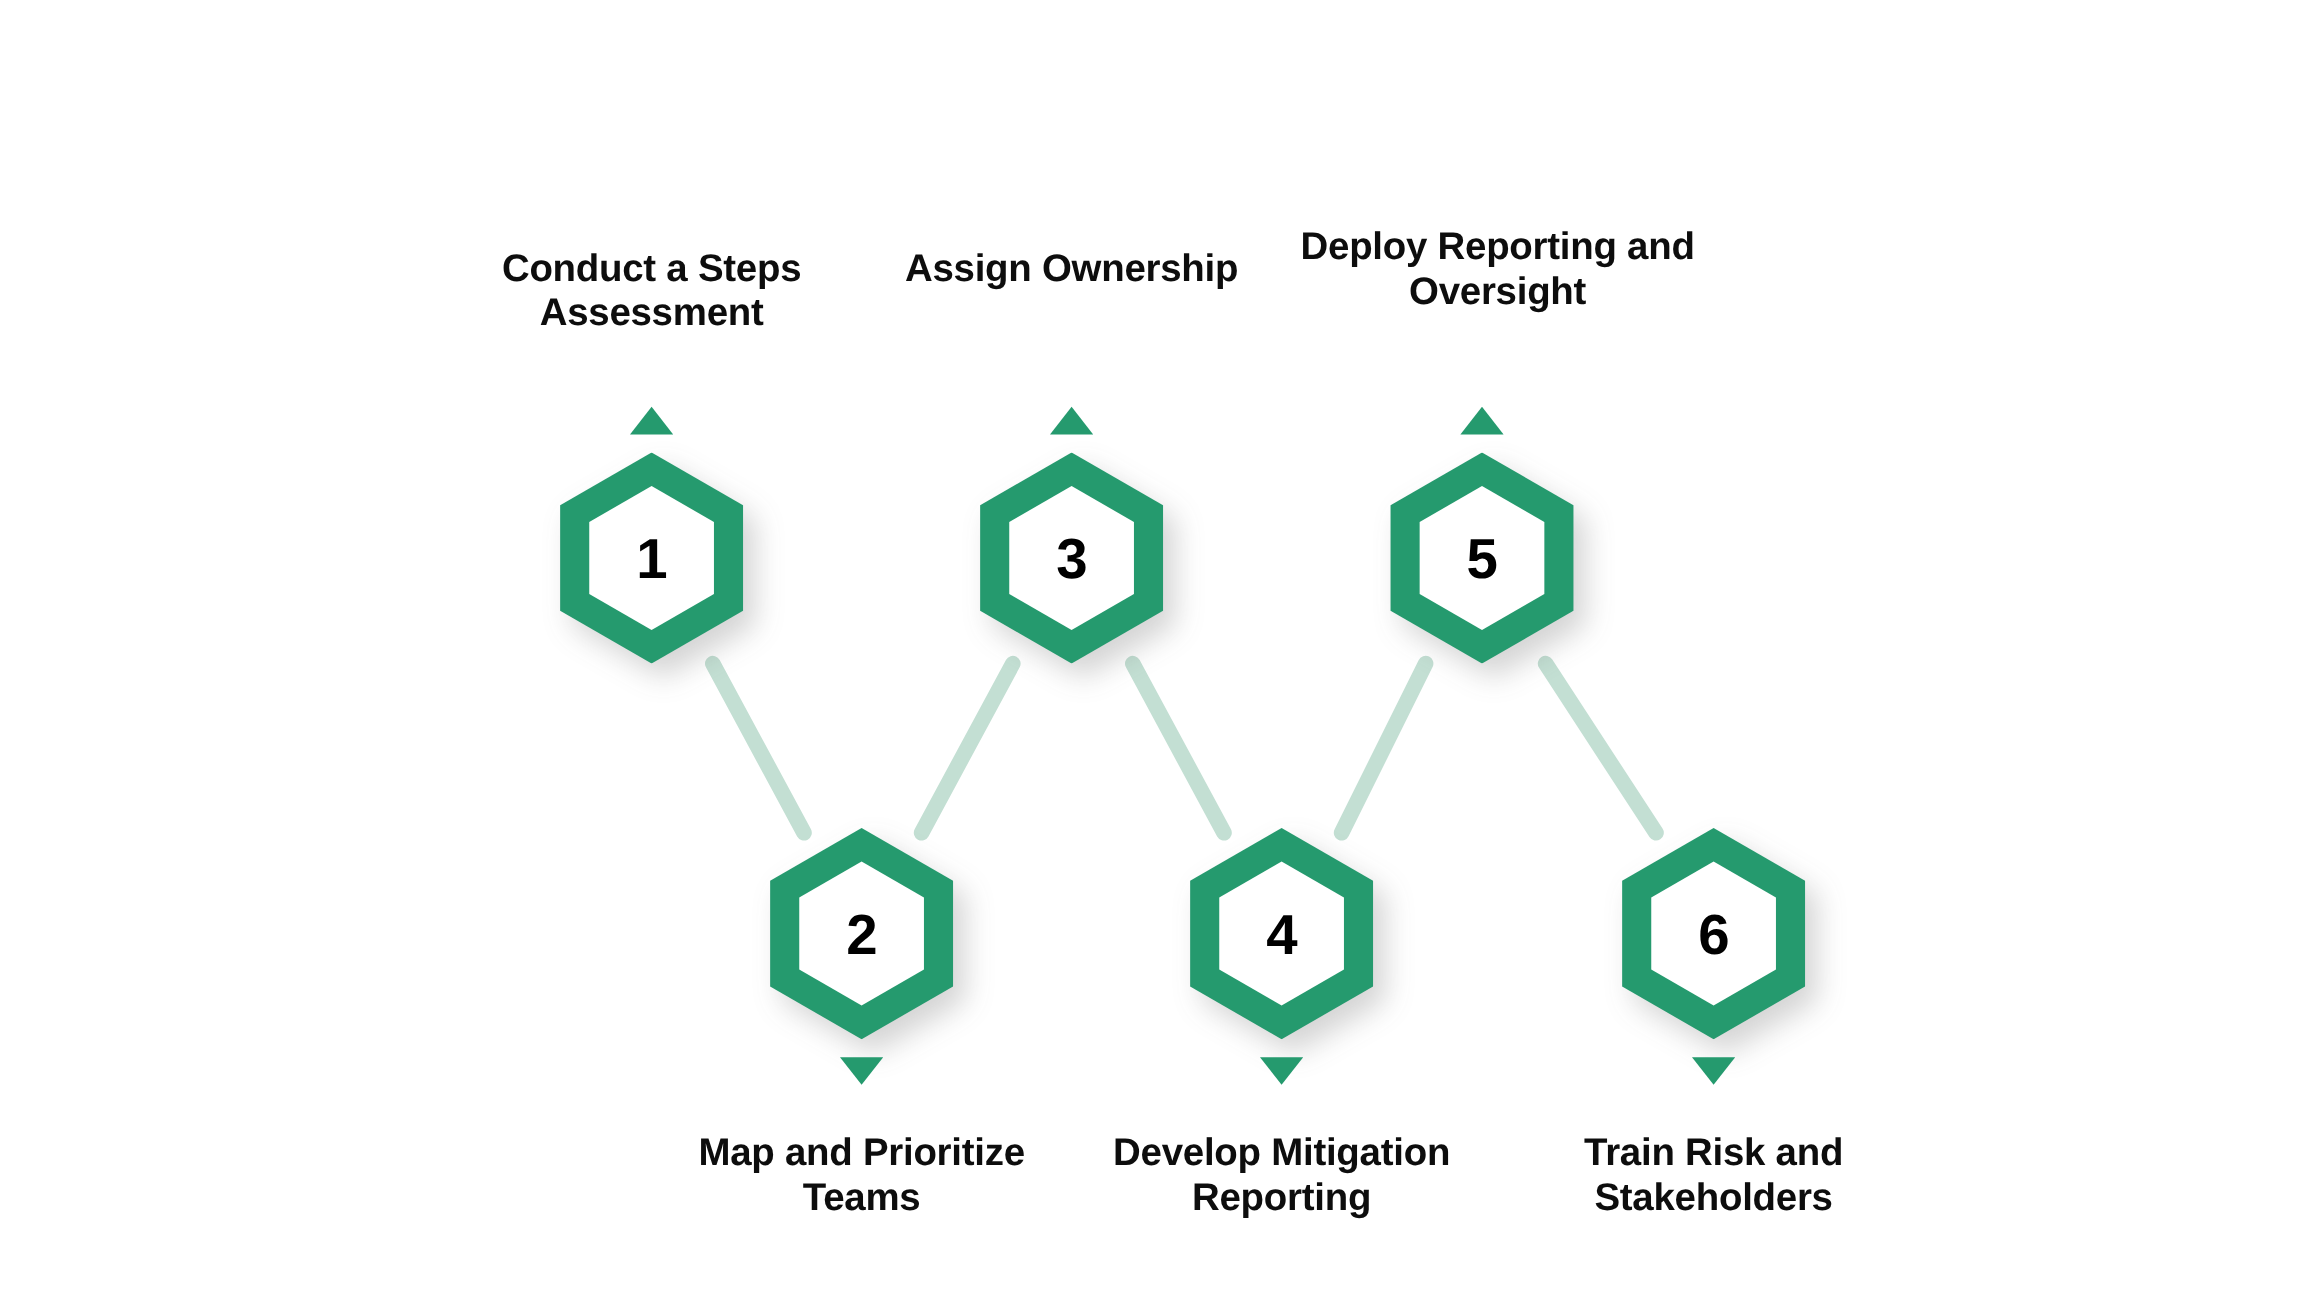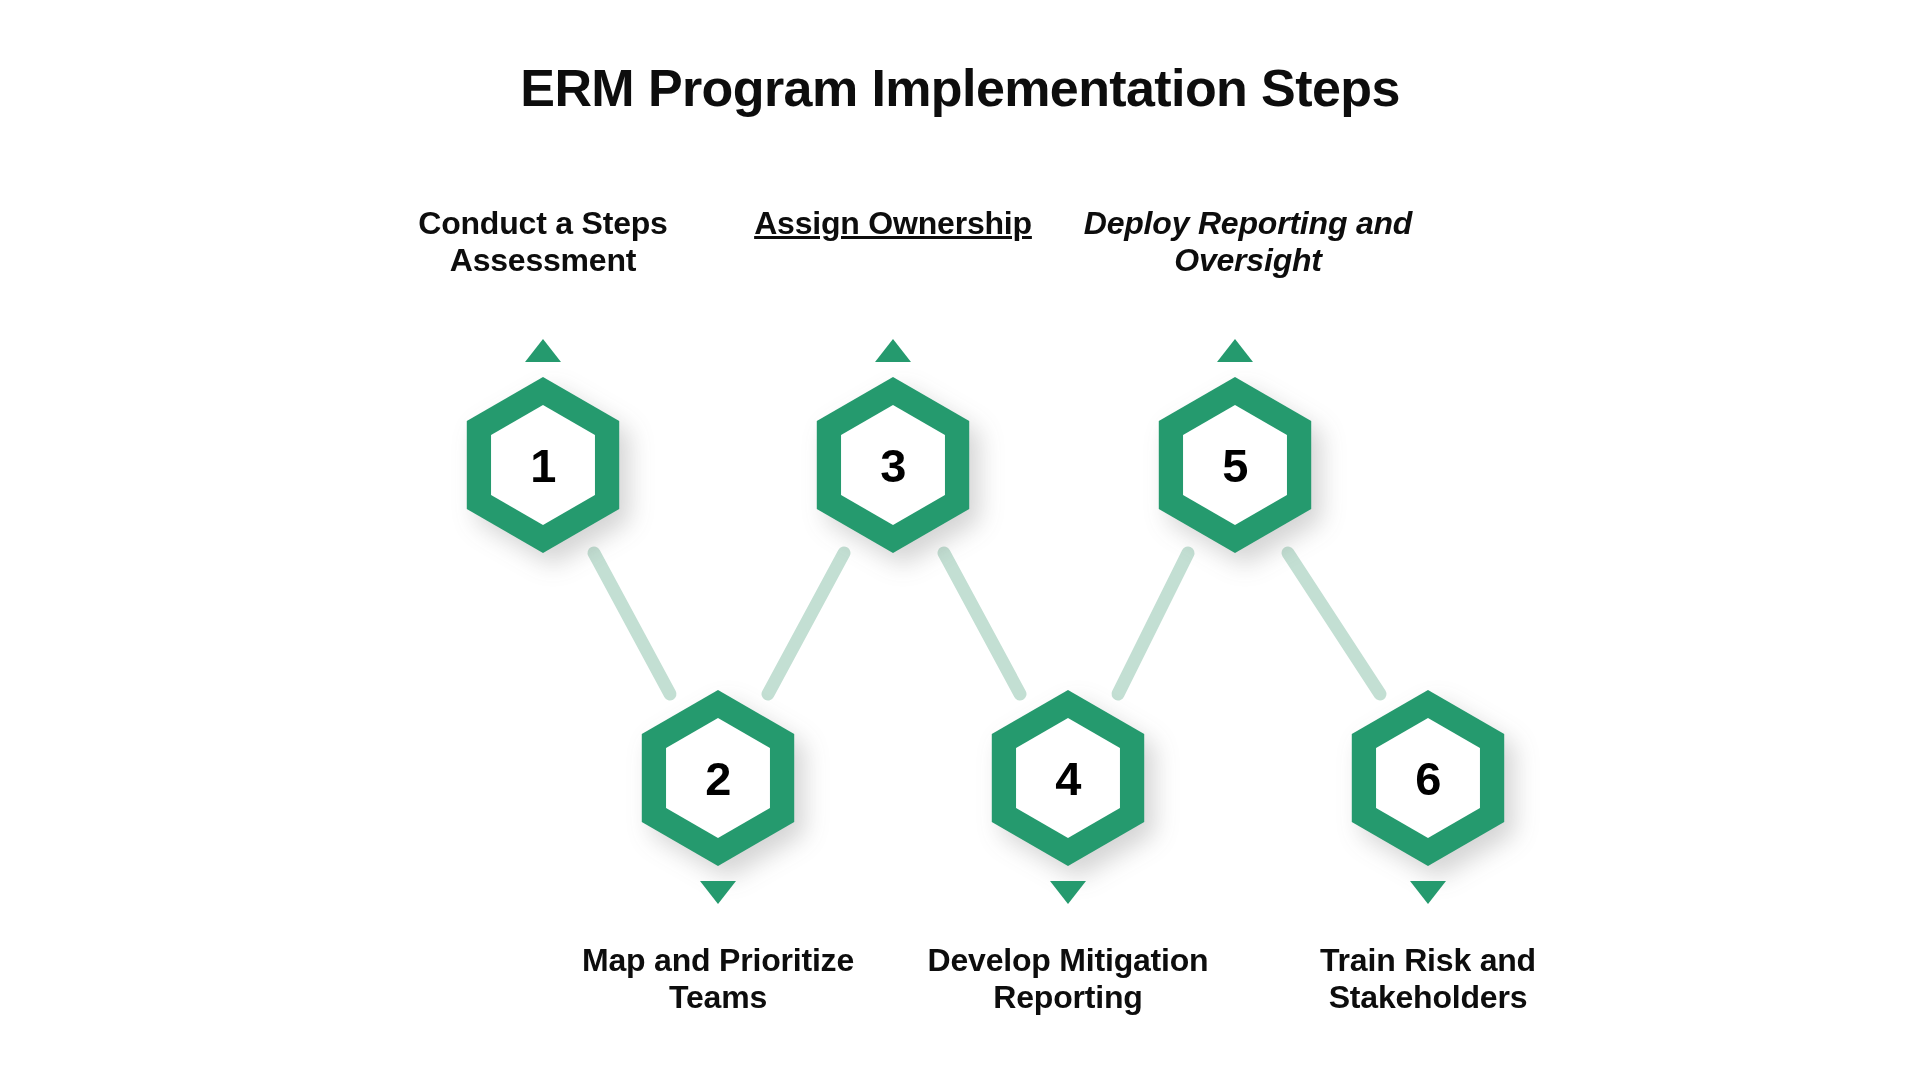--- a/index.html
+++ b/index.html
@@ -110,21 +110,20 @@
     font-family: "Liberation Sans", sans-serif;
   }
   .steplabel.top { }
   .steplabel.bottom { }
 </style>
 </head>
 <body>
 
 <div id="stage">
 
-  <div class="title">ERM Program Implementation Steps</div>
 
   <svg id="connectors" viewBox="0 0 1920 1080">
       <line x1="594" y1="553" x2="670" y2="694" stroke="#c3dfd3" stroke-width="13" stroke-linecap="round"></line>
       <line x1="768" y1="694" x2="844" y2="553" stroke="#c3dfd3" stroke-width="13" stroke-linecap="round"></line>
       <line x1="944" y1="553" x2="1020" y2="694" stroke="#c3dfd3" stroke-width="13" stroke-linecap="round"></line>
       <line x1="1118" y1="694" x2="1188" y2="553" stroke="#c3dfd3" stroke-width="13" stroke-linecap="round"></line>
       <line x1="1288" y1="553" x2="1380" y2="694" stroke="#c3dfd3" stroke-width="13" stroke-linecap="round"></line>
     </svg>
 
   <div id="nodes">
@@ -153,21 +152,21 @@
       <div class="node" style="left: 893px; top: 465px;">
         <div class="hexwrap">
           <svg width="156" height="176" viewBox="0 0 156 176">
             <path d="M78.00,0.00 L154.21,44.00 L154.21,132.00 L78.00,176.00 L1.79,132.00 L1.79,44.00 Z" fill="#259a6e"></path>
             <path d="M78.00,28.00 L129.96,58.00 L129.96,118.00 L78.00,148.00 L26.04,118.00 L26.04,58.00 Z" fill="#ffffff"></path>
           </svg>
         </div>
         <div class="hexnum">3</div>
       </div>
       <div class="marker up" style="left: 875px; top: 339px;"></div>
-      <div class="steplabel top" style="left: 893px; top: 205px; text-decoration: underline;">Assign Ownership</div>
+      <div class="steplabel top" style="left: 893px; top: 205px;">Assign Ownership</div>
       <div class="node" style="left: 1068px; top: 778px;">
         <div class="hexwrap">
           <svg width="156" height="176" viewBox="0 0 156 176">
             <path d="M78.00,0.00 L154.21,44.00 L154.21,132.00 L78.00,176.00 L1.79,132.00 L1.79,44.00 Z" fill="#259a6e"></path>
             <path d="M78.00,28.00 L129.96,58.00 L129.96,118.00 L78.00,148.00 L26.04,118.00 L26.04,58.00 Z" fill="#ffffff"></path>
           </svg>
         </div>
         <div class="hexnum">4</div>
       </div>
       <div class="marker down" style="left: 1050px; top: 881px;"></div>
@@ -175,21 +174,21 @@
       <div class="node" style="left: 1235px; top: 465px;">
         <div class="hexwrap">
           <svg width="156" height="176" viewBox="0 0 156 176">
             <path d="M78.00,0.00 L154.21,44.00 L154.21,132.00 L78.00,176.00 L1.79,132.00 L1.79,44.00 Z" fill="#259a6e"></path>
             <path d="M78.00,28.00 L129.96,58.00 L129.96,118.00 L78.00,148.00 L26.04,118.00 L26.04,58.00 Z" fill="#ffffff"></path>
           </svg>
         </div>
         <div class="hexnum">5</div>
       </div>
       <div class="marker up" style="left: 1217px; top: 339px;"></div>
-      <div class="steplabel top" style="left: 1248px; top: 205px; font-style: italic;">Deploy Reporting and Oversight</div>
+      <div class="steplabel top" style="left: 1248px; top: 187px;">Deploy Reporting and Oversight</div>
       <div class="node" style="left: 1428px; top: 778px;">
         <div class="hexwrap">
           <svg width="156" height="176" viewBox="0 0 156 176">
             <path d="M78.00,0.00 L154.21,44.00 L154.21,132.00 L78.00,176.00 L1.79,132.00 L1.79,44.00 Z" fill="#259a6e"></path>
             <path d="M78.00,28.00 L129.96,58.00 L129.96,118.00 L78.00,148.00 L26.04,118.00 L26.04,58.00 Z" fill="#ffffff"></path>
           </svg>
         </div>
         <div class="hexnum">6</div>
       </div>
       <div class="marker down" style="left: 1410px; top: 881px;"></div>

